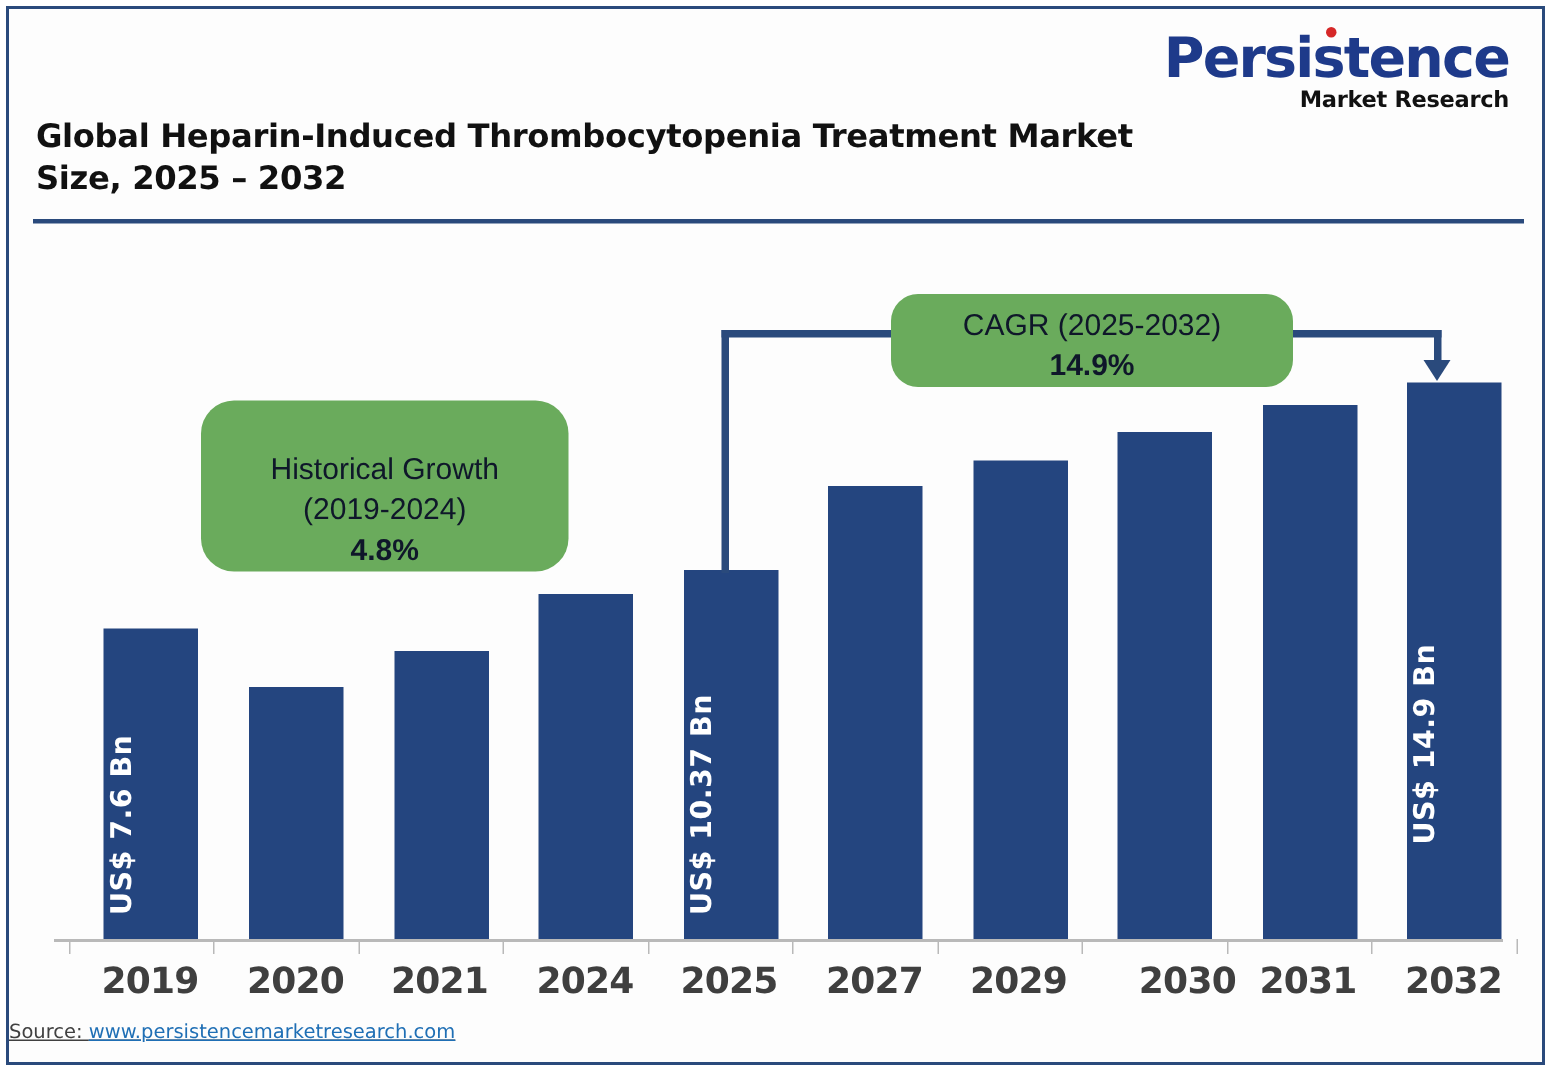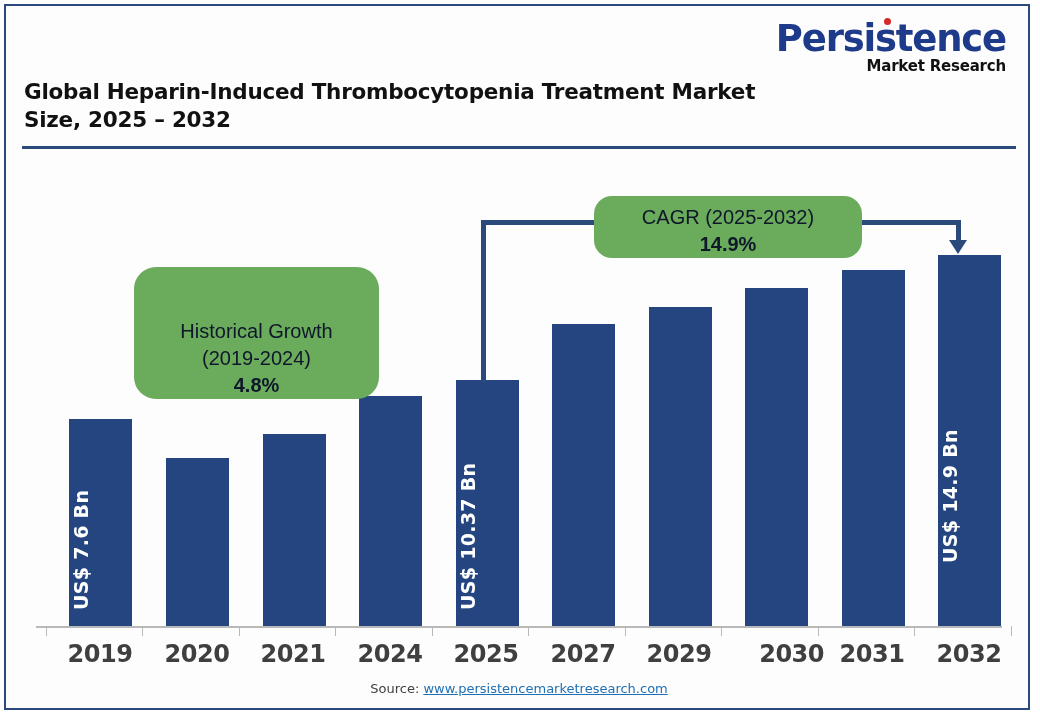--- a/index.html
+++ b/index.html
@@ -113,43 +113,44 @@
     font-family:"Liberation Sans", sans-serif;
     display:flex;
     flex-direction:column;
     justify-content:flex-end;
     align-items:center;
     box-sizing:border-box;
   }
   .callout .line{ font-size:20px; line-height:1.35; }
   .callout .pct{ font-size:20px; font-weight:bold; line-height:1.35; }
   #callout-historical{
-    left:128px; top:261px; width:245px; height:132px;
+    left:128px; top:261px; width:245px; height:114px;
   }
   #callout-cagr{
     left:588px; top:190px; width:268px; height:62px;
     border-radius:18px;
   }
   
   .conn{ position:absolute; background:#2a4a7c; }
   .arrow-head{
     position:absolute;
     width:0;height:0;
     border-left:9px solid transparent;
     border-right:9px solid transparent;
     border-top:14px solid #2a4a7c;
   }
   
   .source{
     position:absolute; left:0; top:675px;
     width:1026px;
-    text-align:center;
+    text-align:left;
     font-family:"DejaVu Sans", sans-serif;
     font-size:13px;
     color:#404040;
+    text-decoration:underline;
   }
   .source a{
     color:#1f6fb5;
     text-decoration:underline;
   }
 </style>
 </head>
 <body>
 
 <div class="frame">

